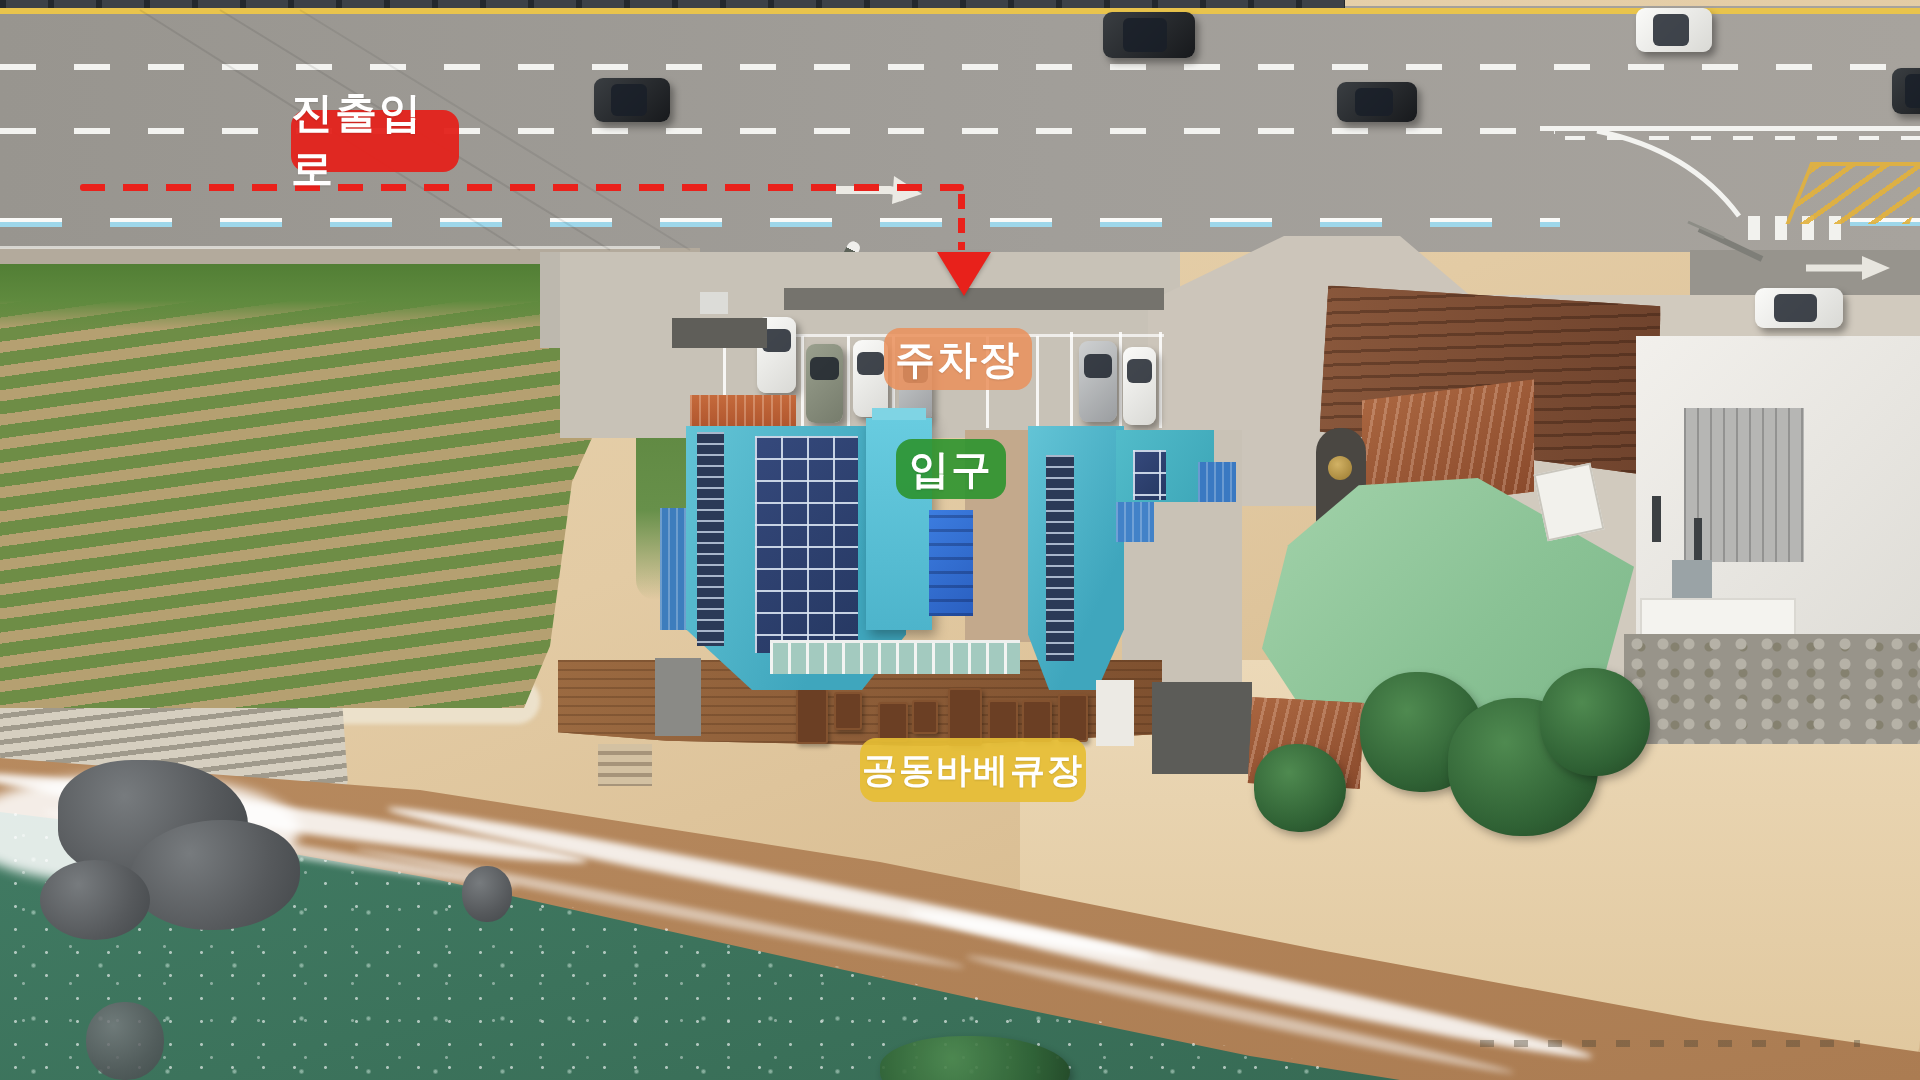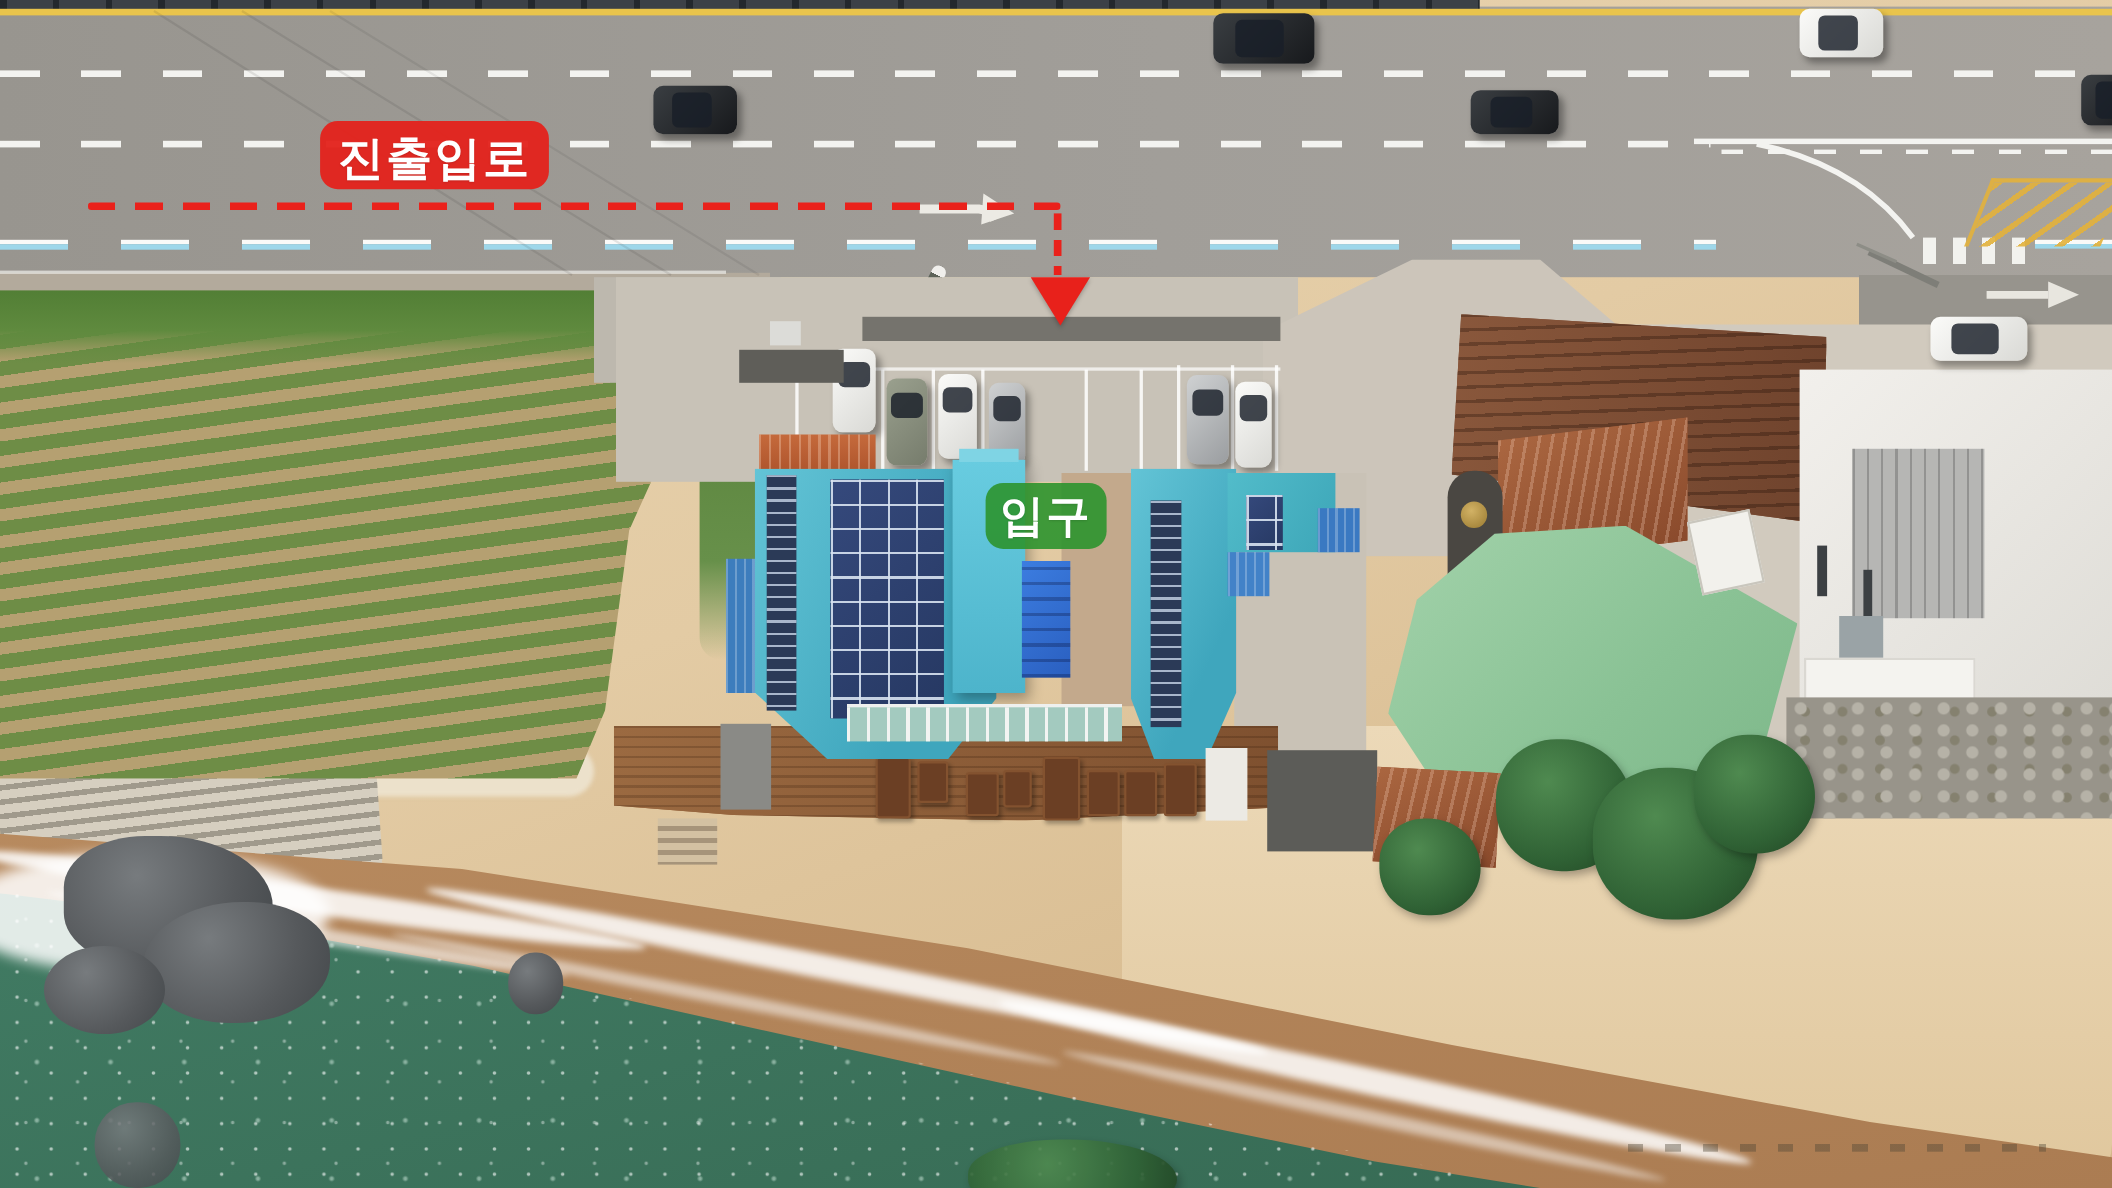--- a/index.html
+++ b/index.html
@@ -125,21 +125,21 @@
   
   .route-dash-h{left:80px;top:184px;width:884px;height:7px;border-radius:3px;
     background:repeating-linear-gradient(90deg,#ea211b 0 25px,transparent 25px 43px);}
   .route-dash-v{left:958px;top:194px;width:7px;height:56px;
     background:repeating-linear-gradient(180deg,#ea211b 0 15px,transparent 15px 24px);}
   .route-arrowhead{left:937px;top:252px;width:0;height:0;
     border-left:27px solid transparent;border-right:27px solid transparent;border-top:44px solid #e8211b;
     filter:drop-shadow(0 2px 2px rgba(0,0,0,.25));}
   .map-label{display:flex;align-items:center;justify-content:center;color:#fff;font-weight:900;
     border-radius:16px;letter-spacing:2px;text-shadow:0 1px 2px rgba(0,0,0,.12);}
-  .lbl-route{left:291px;top:110px;width:208px;height:62px;background:rgba(227,35,29,.96);font-size:42px;align-items:flex-end;}
+  .lbl-route{left:291px;top:110px;width:168px;height:62px;background:rgba(227,35,29,.96);font-size:42px;}
   .lbl-parking{left:884px;top:328px;width:148px;height:62px;background:rgba(234,144,92,.86);font-size:40px;}
   .lbl-entrance{left:896px;top:439px;width:110px;height:60px;background:rgba(44,148,46,.9);font-size:40px;}
   .lbl-beach{left:503px;top:722px;width:232px;height:64px;background:rgba(40,127,198,.9);font-size:35px;}
   .lbl-bbq{left:860px;top:738px;width:226px;height:64px;background:rgba(230,190,52,.92);font-size:35px;}
 </style>
 </head>
 <body>
 
 <div class="scene">
 
@@ -284,17 +284,23 @@
     <line x1="1688" y1="222" x2="1724" y2="238" stroke="#8d8d86" stroke-width="3"></line>
   </svg>
 
   <div class="abs route-dash-h"></div>
   <div class="abs route-dash-v"></div>
   <div class="abs route-arrowhead"></div>
 
   <div class="abs map-label lbl-route">
     <span>진출입로</span>
   </div>
+  <div class="abs map-label lbl-parking">
+    <span>주차장</span>
+  </div>
   <div class="abs map-label lbl-entrance">
     <span>입구</span>
   </div>
+  <div class="abs map-label lbl-bbq">
+    <span>공동바베큐장</span>
+  </div>
 
 </div>
 
 </body></html>

